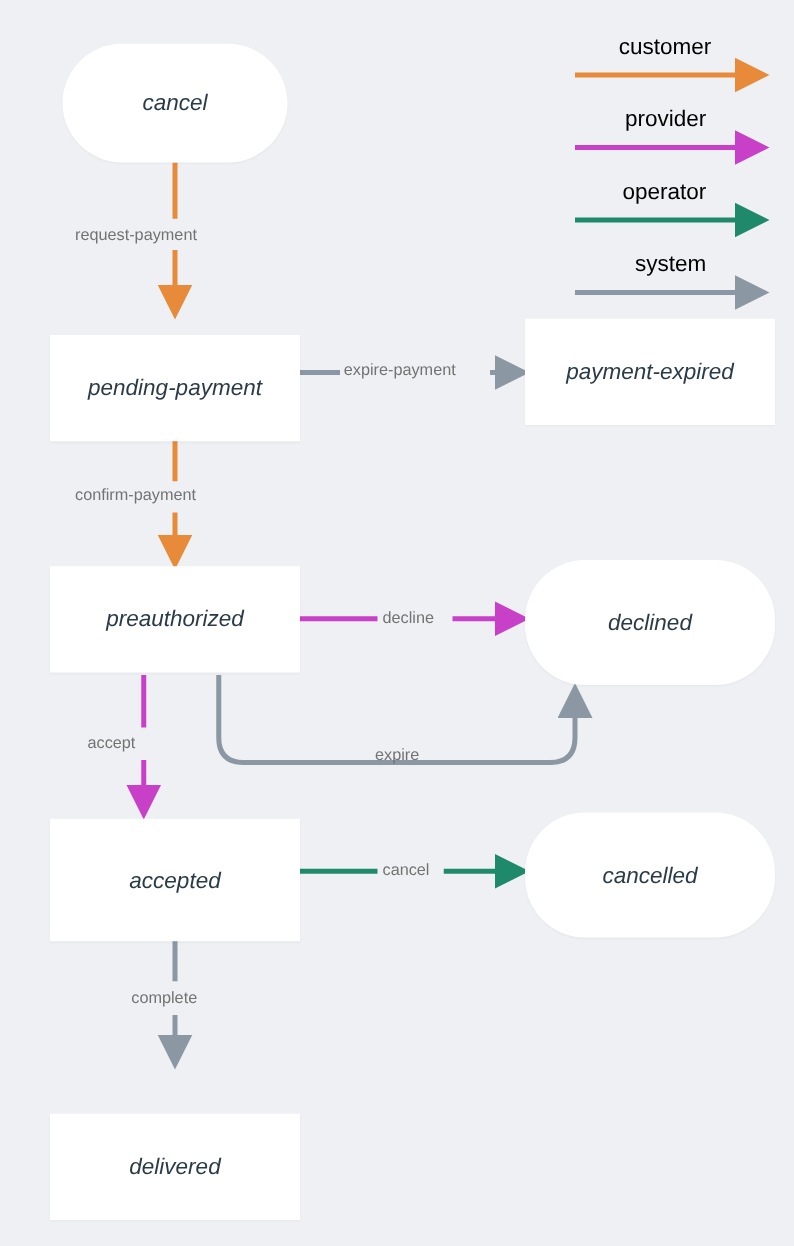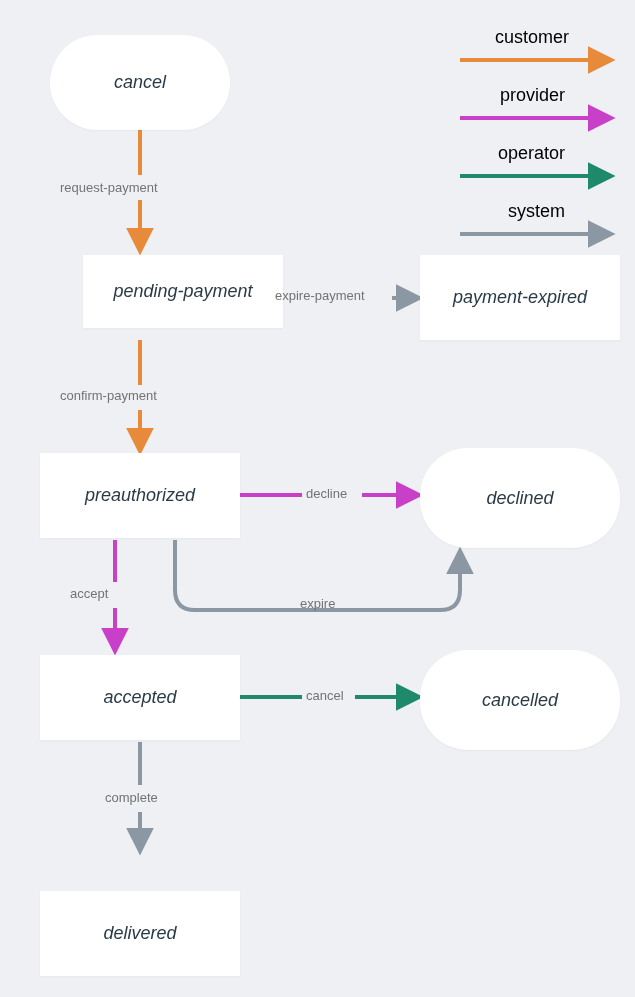--- a/index.html
+++ b/index.html
@@ -94,29 +94,29 @@
     <line x1="140" y1="812" x2="140" y2="850" stroke="#8b97a2" stroke-width="4" marker-end="url(#arrow-system)"></line>
 
     <line x1="460" y1="60" x2="610" y2="60" stroke="#e78a3a" stroke-width="4" marker-end="url(#arrow-customer)"></line>
     <line x1="460" y1="118" x2="610" y2="118" stroke="#c740c7" stroke-width="4" marker-end="url(#arrow-provider)"></line>
     <line x1="460" y1="176" x2="610" y2="176" stroke="#1f8a6b" stroke-width="4" marker-end="url(#arrow-operator)"></line>
     <line x1="460" y1="234" x2="610" y2="234" stroke="#8b97a2" stroke-width="4" marker-end="url(#arrow-system)"></line>
   </svg>
 
   <div class="node pill" style="left:50px; top:35px; width:180px; height:95px;">cancel</div>
 
-  <div class="node rect" style="left:40px; top:255px; width:200px; height:73px;margin-left:43px;">pending-payment</div>
+  <div class="node rect" style="left:40px; top:268px; width:200px; height:85px;">pending-payment</div>
 
   <div class="node rect" style="left:420px; top:255px; width:200px; height:85px;">payment-expired</div>
 
   <div class="node rect" style="left:40px; top:453px; width:200px; height:85px;">preauthorized</div>
 
   <div class="node pill" style="left:420px; top:448px; width:200px; height:100px;">declined</div>
 
-  <div class="node rect" style="left:40px; top:655px; width:200px; height:85px;">accepted</div>
+  <div class="node rect" style="left:40px; top:655px; width:200px; height:98px;">accepted</div>
 
   <div class="node pill" style="left:420px; top:650px; width:200px; height:100px;">cancelled</div>
 
   <div class="node rect" style="left:40px; top:863px; width:200px; height:85px;margin-top:28px;">delivered</div>
 
   <div class="edge-label" style="left:60px; top:180px;">request-payment</div>
 
   <div class="edge-label" style="left:275px; top:288px;">expire-payment</div>
 
   <div class="edge-label" style="left:60px; top:388px;">confirm-payment</div>

